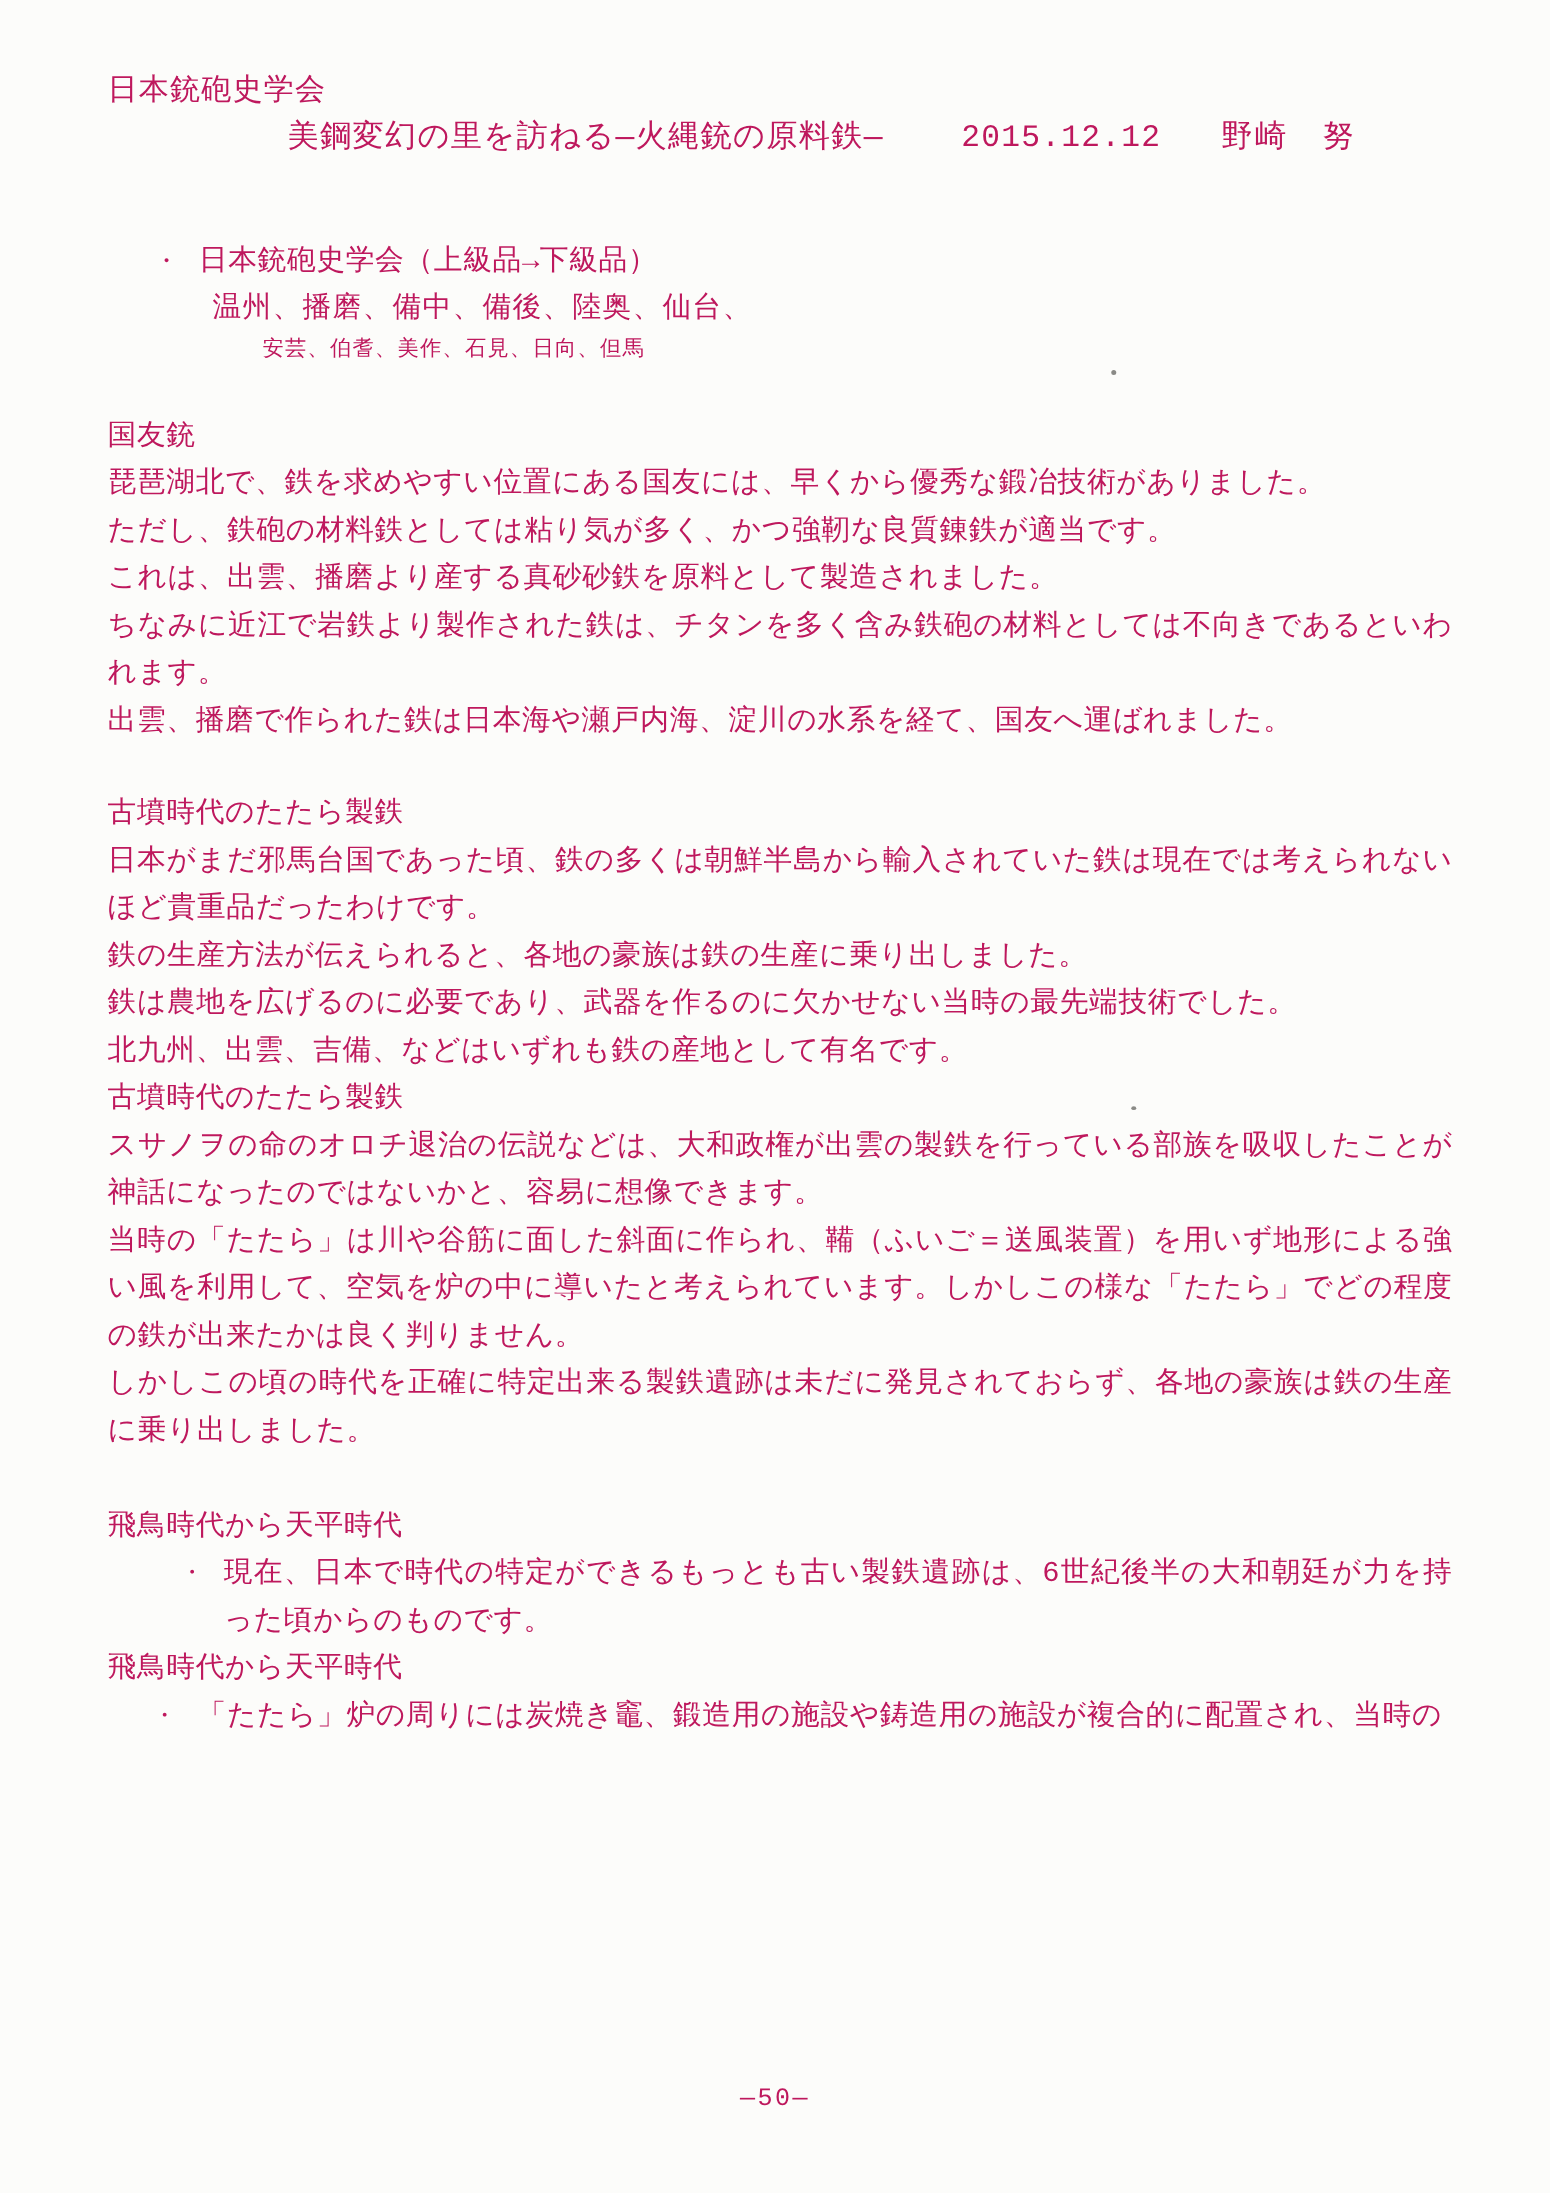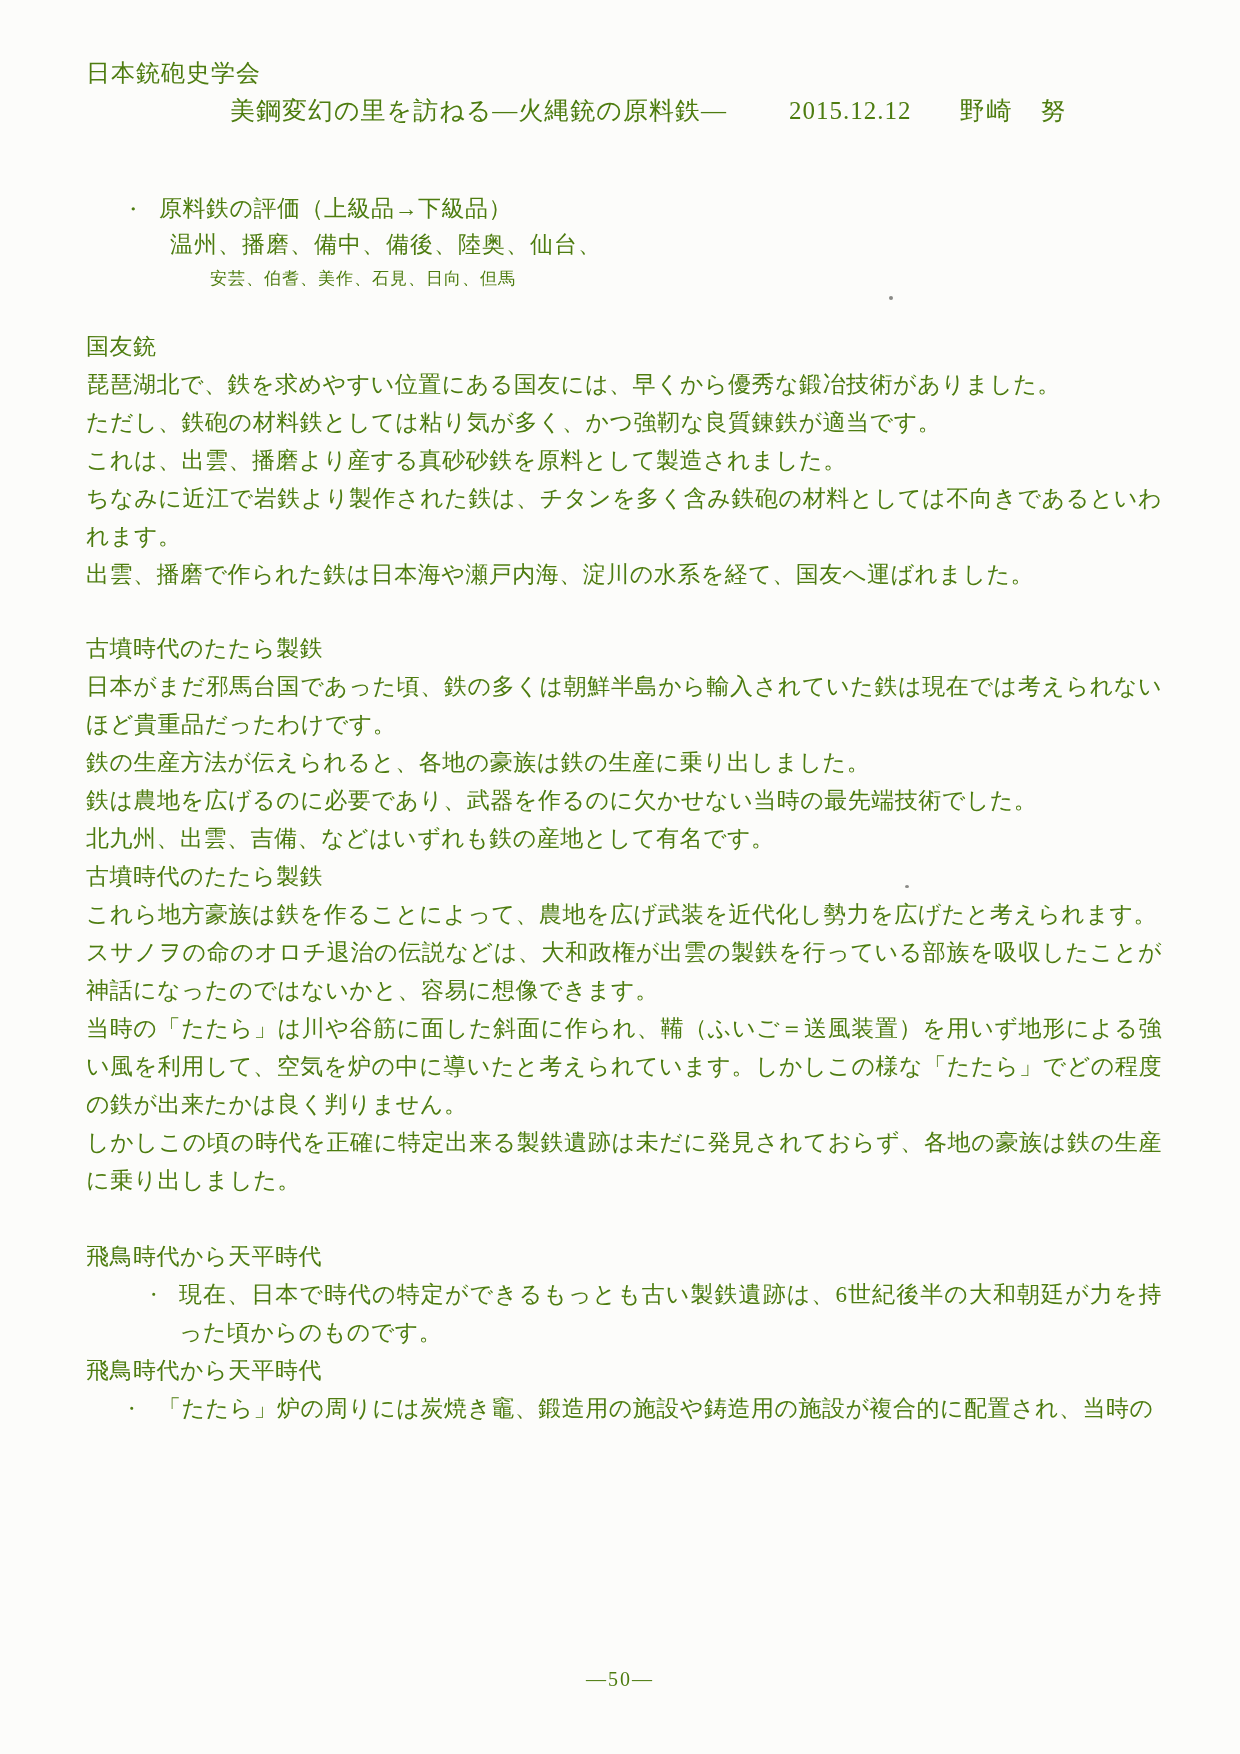--- a/index.html
+++ b/index.html
@@ -5,22 +5,22 @@
   html, body {
     margin: 0;
     padding: 0;
     background: #fcfcfa;
   }
   .page {
     position: relative;
     width: 1240px;
     height: 1754px;
     background: #fcfcfa;
-    color: #4d7c0f;
-    font-family: Liberation Serif, serif;
+    color: #be185d;
+    font-family: Liberation Mono, monospace;
     box-sizing: border-box;
     padding: 55px 78px 0 86px;
     overflow: hidden;
   }
   .society {
     font-size: 24px;
     line-height: 37px;
     letter-spacing: 1px;
   }
   .title-row {
@@ -108,42 +108,41 @@
 <div class="page">
 
   <div class="society">日本銃砲史学会</div>
 
   <div class="title-row">
     <span class="doc-title">美鋼変幻の里を訪ねる―火縄銃の原料鉄―</span><span class="doc-date">2015.12.12</span><span class="doc-author">野崎　努</span>
   </div>
 
   <div class="ranking">
     <div class="ranking-head-row">
-      <span class="ranking-bullet">・</span><span>原料鉄の評価（上級品→下級品）</span>
+      <span class="ranking-bullet">・</span><span>日本銃砲史学会（上級品→下級品）</span>
     </div>
     <div class="ranking-row1">温州、播磨、備中、備後、陸奥、仙台、</div>
     <div class="ranking-row2">安芸、伯耆、美作、石見、日向、但馬</div>
   </div>
 
   <div class="body-text">
 
     <div class="sec-heading mt-kunitomo">国友銃</div>
     <p class="para">琵琶湖北で、鉄を求めやすい位置にある国友には、早くから優秀な鍛冶技術がありました。</p>
     <p class="para">ただし、鉄砲の材料鉄としては粘り気が多く、かつ強靭な良質錬鉄が適当です。</p>
     <p class="para">これは、出雲、播磨より産する真砂砂鉄を原料として製造されました。</p>
     <p class="para">ちなみに近江で岩鉄より製作された鉄は、チタンを多く含み鉄砲の材料としては不向きであるといわれます。</p>
     <p class="para">出雲、播磨で作られた鉄は日本海や瀬戸内海、淀川の水系を経て、国友へ運ばれました。</p>
 
     <div class="sec-heading mt-kofun">古墳時代のたたら製鉄</div>
     <p class="para">日本がまだ邪馬台国であった頃、鉄の多くは朝鮮半島から輸入されていた鉄は現在では考えられないほど貴重品だったわけです。</p>
     <p class="para">鉄の生産方法が伝えられると、各地の豪族は鉄の生産に乗り出しました。</p>
     <p class="para">鉄は農地を広げるのに必要であり、武器を作るのに欠かせない当時の最先端技術でした。</p>
     <p class="para">北九州、出雲、吉備、などはいずれも鉄の産地として有名です。</p>
     <p class="para">古墳時代のたたら製鉄</p>
-    <p class="para">これら地方豪族は鉄を作ることによって、農地を広げ武装を近代化し勢力を広げたと考えられます。</p>
     <p class="para">スサノヲの命のオロチ退治の伝説などは、大和政権が出雲の製鉄を行っている部族を吸収したことが神話になったのではないかと、容易に想像できます。</p>
     <p class="para">当時の「たたら」は川や谷筋に面した斜面に作られ、鞴（ふいご＝送風装置）を用いず地形による強い風を利用して、空気を炉の中に導いたと考えられています。しかしこの様な「たたら」でどの程度の鉄が出来たかは良く判りません。</p>
     <p class="para">しかしこの頃の時代を正確に特定出来る製鉄遺跡は未だに発見されておらず、各地の豪族は鉄の生産に乗り出しました。</p>
 
     <div class="sec-heading mt-asuka">飛鳥時代から天平時代</div>
     <div class="hang-bullet-1">
       <span class="dot">・</span><span>現在、日本で時代の特定ができるもっとも古い製鉄遺跡は、6世紀後半の大和朝廷が力を持った頃からのものです。</span>
     </div>
     <div class="sec-heading">飛鳥時代から天平時代</div>
     <div class="hang-bullet-2">

